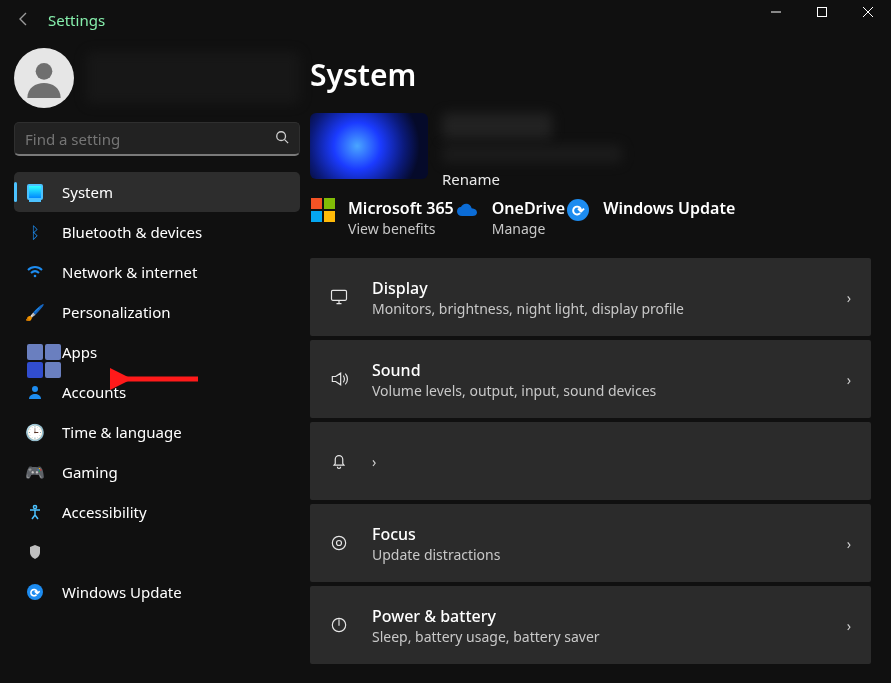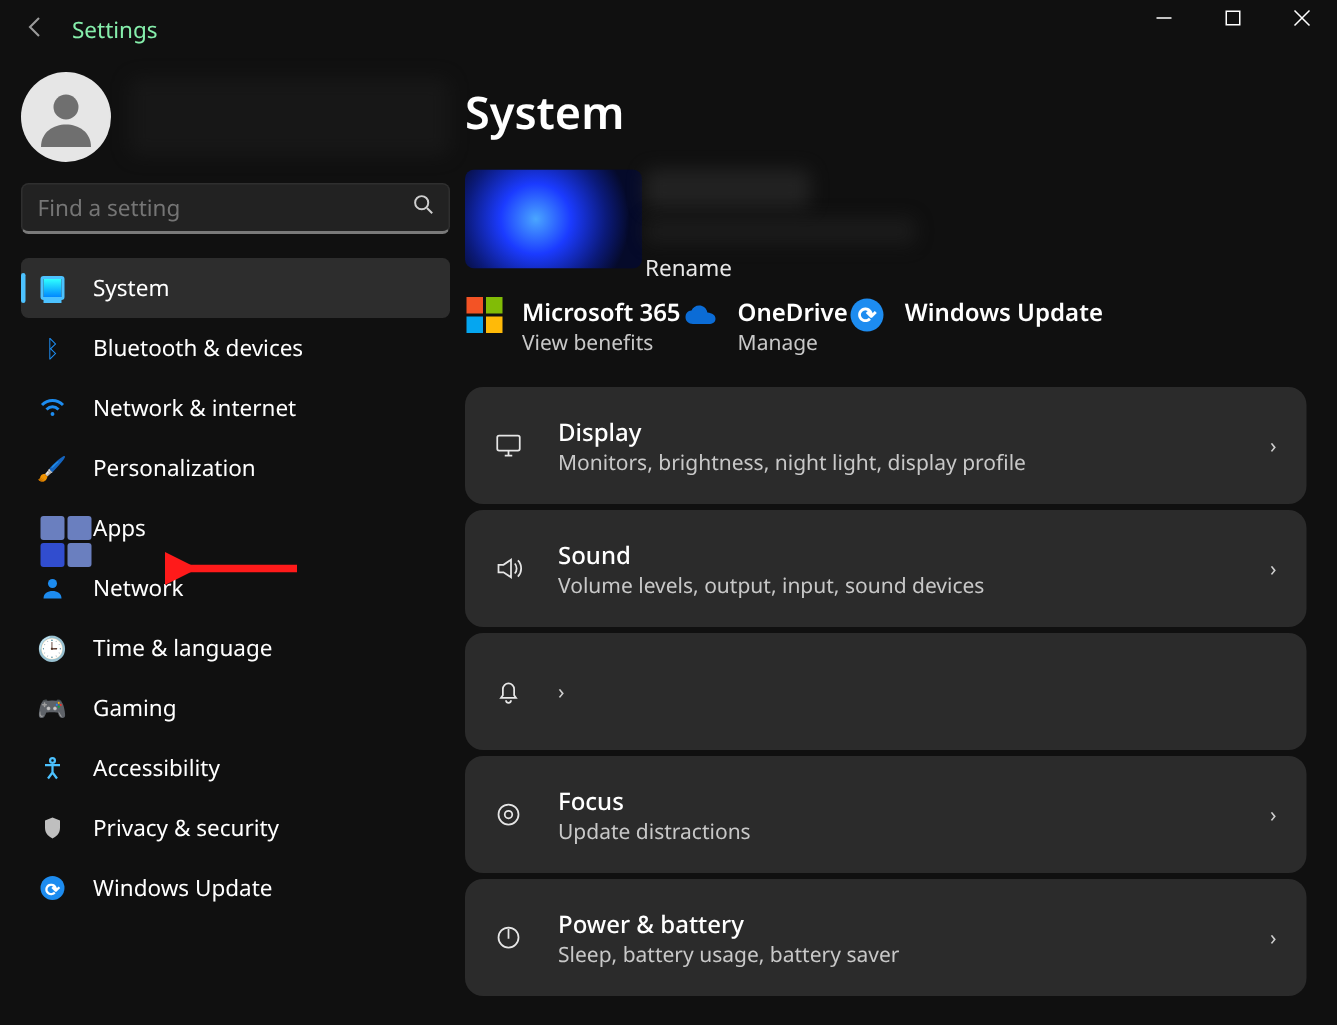--- a/index.html
+++ b/index.html
@@ -33,21 +33,21 @@
   .nav-item { height: 40px; border-radius: 5px; display: flex; align-items: center; padding: 0 10px 0 12px; gap: 18px; font-size: 15px; color: #fff; cursor: pointer; position: relative; }
   .nav-item.active { background: #2d2d2d; }
   .nav-item.active::before { content: ""; position: absolute; left: 0; top: 10px; bottom: 10px; width: 3px; background: #4cc2ff; border-radius: 2px; }
   .nav-ic { width: 18px; display: inline-flex; align-items: center; justify-content: center; }
   .nav-ic svg, .nav-ic span { width: 16px; height: 16px; }
 
   
   .page-title { font-size: 30px; font-weight: 600; margin: 6px 0 18px 0; }
 
   
-  .device-strip { display: flex; align-items: flex-start; gap: 2px; margin-bottom: 8px; }
+  .device-strip { display: flex; align-items: flex-start; gap: 14px; margin-bottom: 8px; }
   .wallpaper { width: 118px; height: 66px; border-radius: 6px; background:
     radial-gradient(circle at 40% 50%, #4aa6ff 0%, #1b3bff 30%, #0b1a7a 60%, #050a2a 80%),
     #0a0a30; position: relative; overflow: hidden; }
   .device-name { display: flex; flex-direction: column; }
   .device-name .blur1 { width: 110px; height: 26px; background: #2a2a2a; border-radius: 4px; filter: blur(6px); opacity: .7; }
   .device-name .blur2 { width: 180px; height: 18px; background: #232323; border-radius: 4px; margin-top: 6px; filter: blur(6px); opacity: .6; }
   .rename { font-size: 15px; color: #e8e8e8; margin-top: 6px; }
 
   
   .cloud-row { display: flex; margin: 8px 0 20px 0; flex-wrap: wrap; }
@@ -60,21 +60,21 @@
 
   
   .m365 { width: 24px; height: 24px; display: grid; grid-template-columns: 1fr 1fr; grid-template-rows: 1fr 1fr; gap: 2px; }
   .m365 span:nth-child(1){background:#f35325}
   .m365 span:nth-child(2){background:#81bc06}
   .m365 span:nth-child(3){background:#05a6f0}
   .m365 span:nth-child(4){background:#ffba08}
 
   
   .list { display: flex; flex-direction: column; gap: 4px; }
-  .row { height: 78px; background: #2b2b2b; border-radius: 12px; display: flex; align-items: center; padding: 0 20px 0 16px; gap: 20px; cursor: pointer; }
+  .row { height: 78px; background: #2b2b2b; border-radius: 2px; display: flex; align-items: center; padding: 0 20px 0 16px; gap: 20px; cursor: pointer; }
   .row .ic { width: 26px; display: flex; justify-content: center; color: #e6e6e6; }
   .row .body-txt { flex: 1; display: flex; flex-direction: column; }
   .row .t { font-size: 16px; font-weight: 500; color: #fff; }
   .row .s { font-size: 14px; color: #c8c8c8; }
   .row .chev { color: #cfcfcf; font-size: 14px; }
   .row svg { width: 20px; height: 20px; stroke: #e6e6e6; stroke-width: 1.4; fill: none; }
 
   
   .arrow { position: absolute; left: 110px; top: 368px; width: 90px; height: 22px; pointer-events: none; }
 
@@ -180,21 +180,21 @@
         </span>
       <span>Apps</span>
     </div>
     <div class="nav-item">
       <span class="nav-ic ic-account">
           <svg viewBox="0 0 16 16">
             <circle cx="8" cy="5" r="3"></circle>
             <path d="M2 15c0-3.5 3-5 6-5s6 1.5 6 5z"></path>
           </svg>
         </span>
-      <span>Network</span>
+      <span>Accounts</span>
     </div>
     <div class="nav-item">
       <span class="nav-ic ic-clock">🕒</span>
       <span>Time &amp; language</span>
     </div>
     <div class="nav-item">
       <span class="nav-ic ic-game">🎮</span>
       <span>Gaming</span>
     </div>
     <div class="nav-item">
@@ -205,21 +205,20 @@
           </svg>
         </span>
       <span>Accessibility</span>
     </div>
     <div class="nav-item">
       <span class="nav-ic ic-shield">
           <svg viewBox="0 0 16 16">
             <path d="M8 1 3 3v5c0 4 3 6 5 7 2-1 5-3 5-7V3z"></path>
           </svg>
         </span>
-      <span>Privacy &amp; security</span>
     </div>
     <div class="nav-item">
       <span class="nav-ic">
           <span class="ic-update">⟳</span>
         </span>
       <span>Windows Update</span>
     </div>
   </div>
 
   <div class="main">

